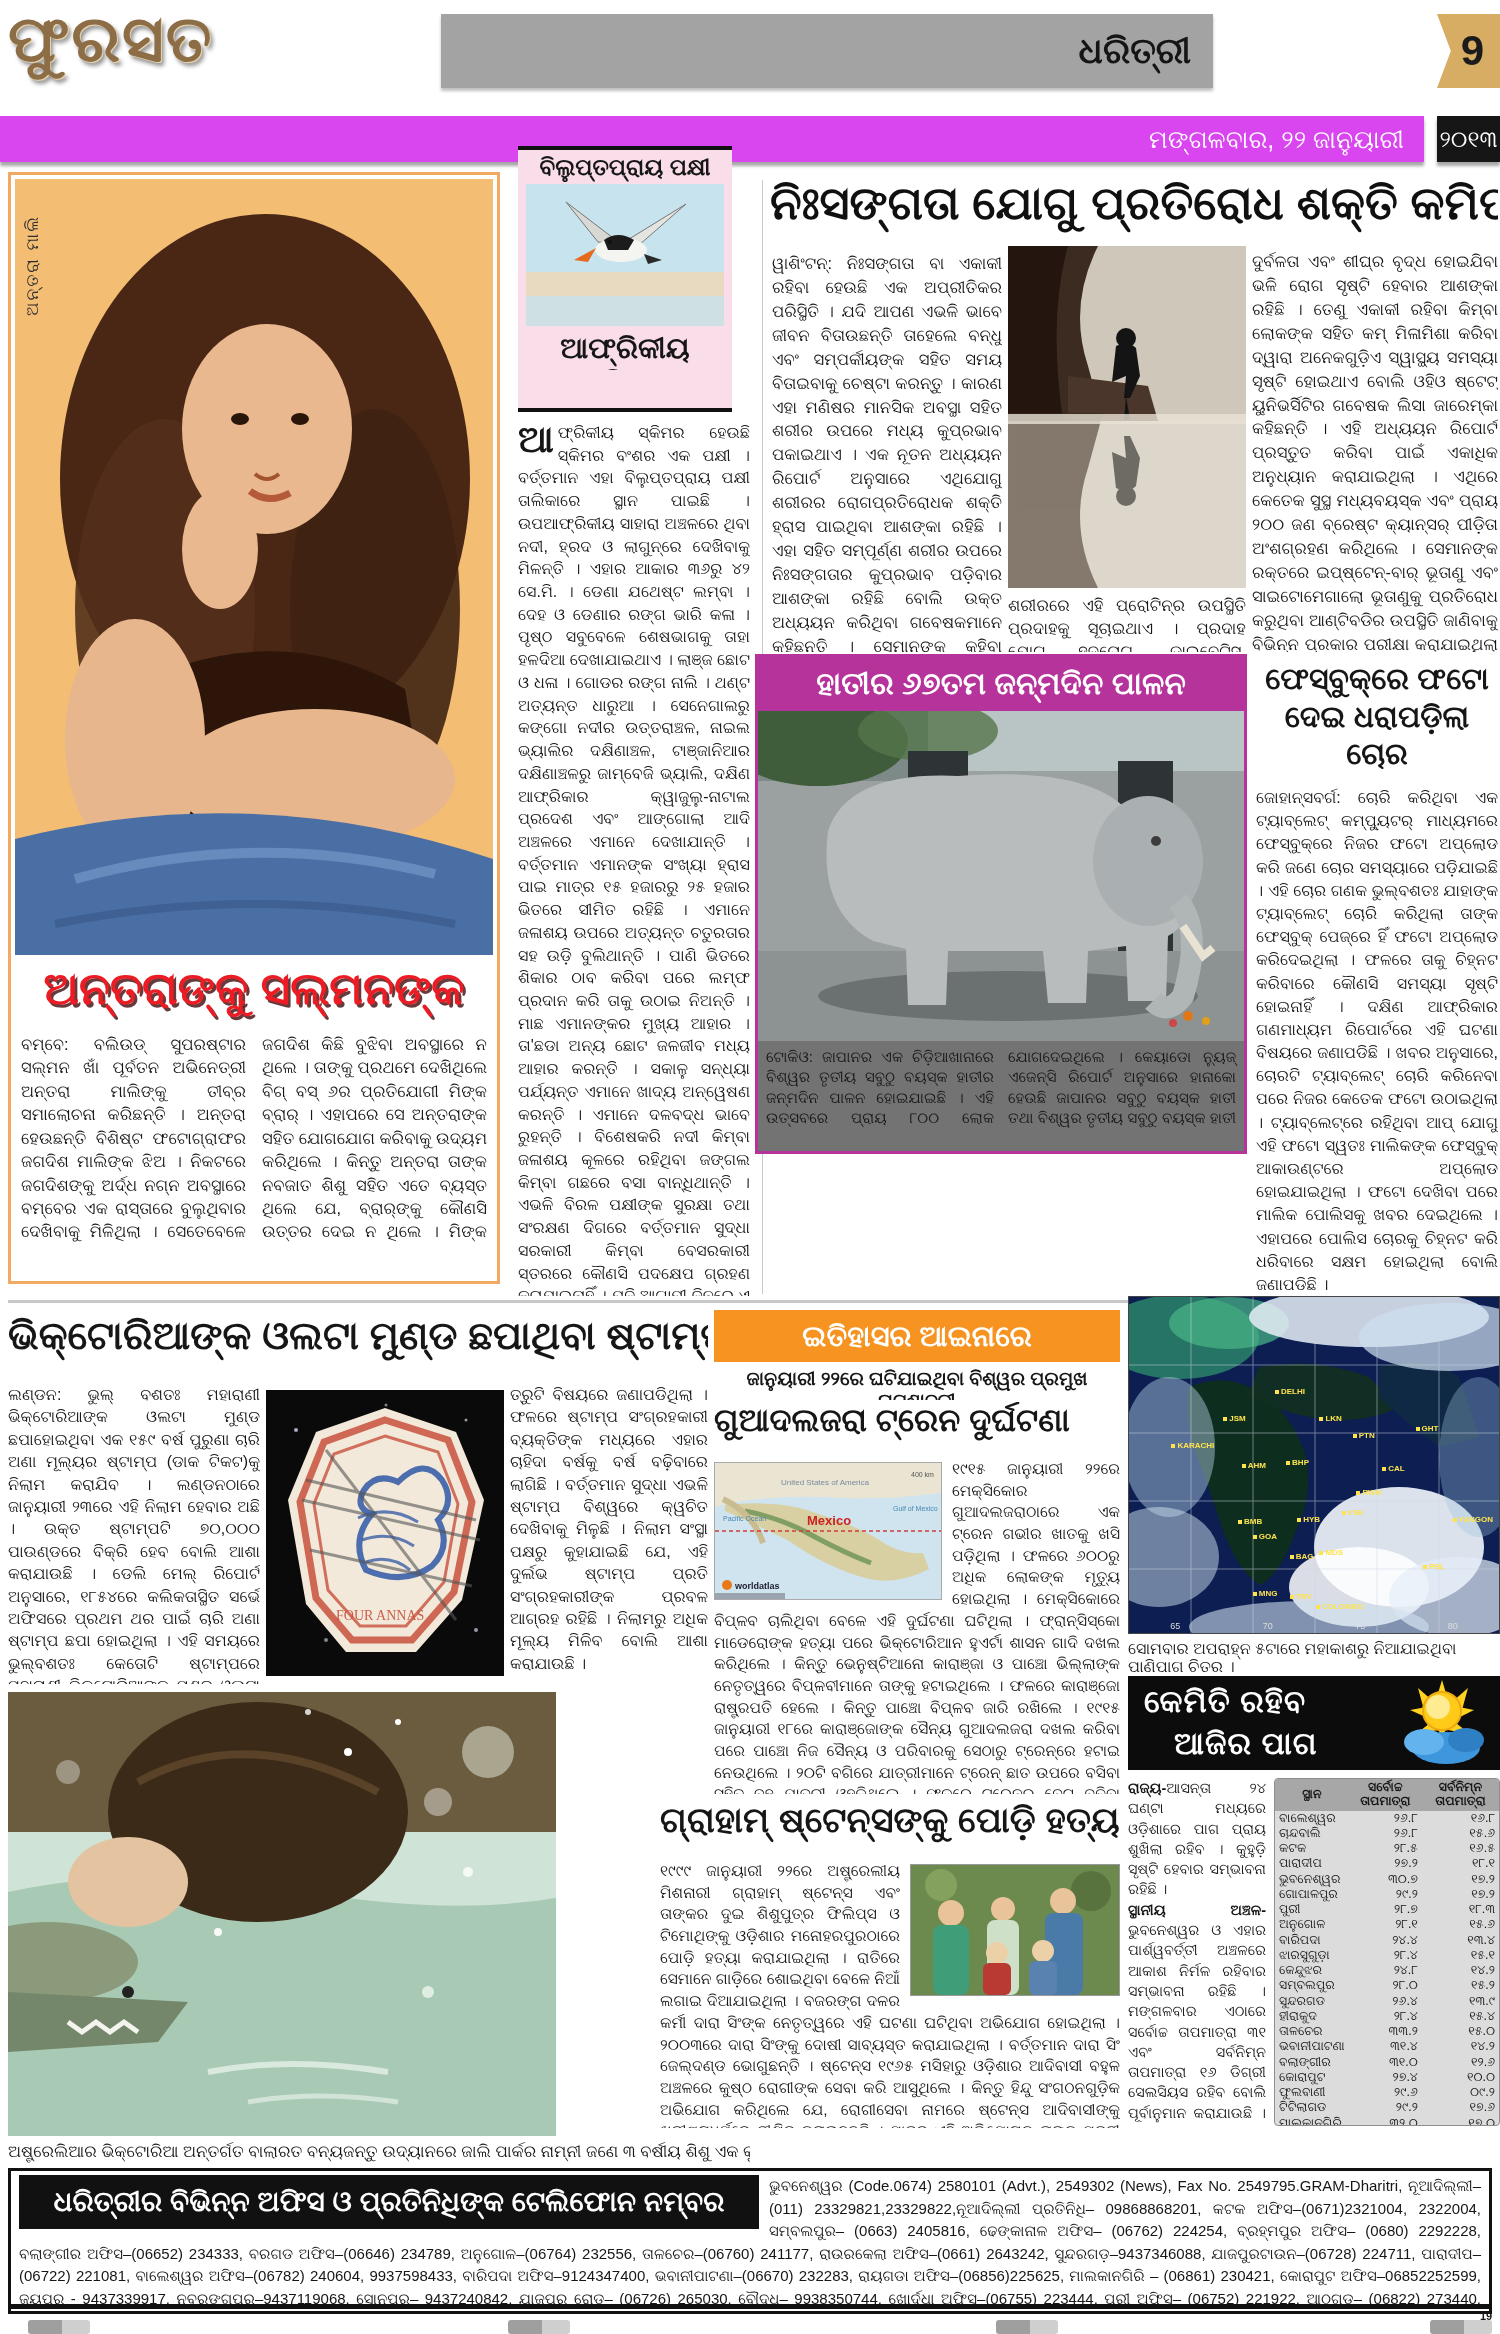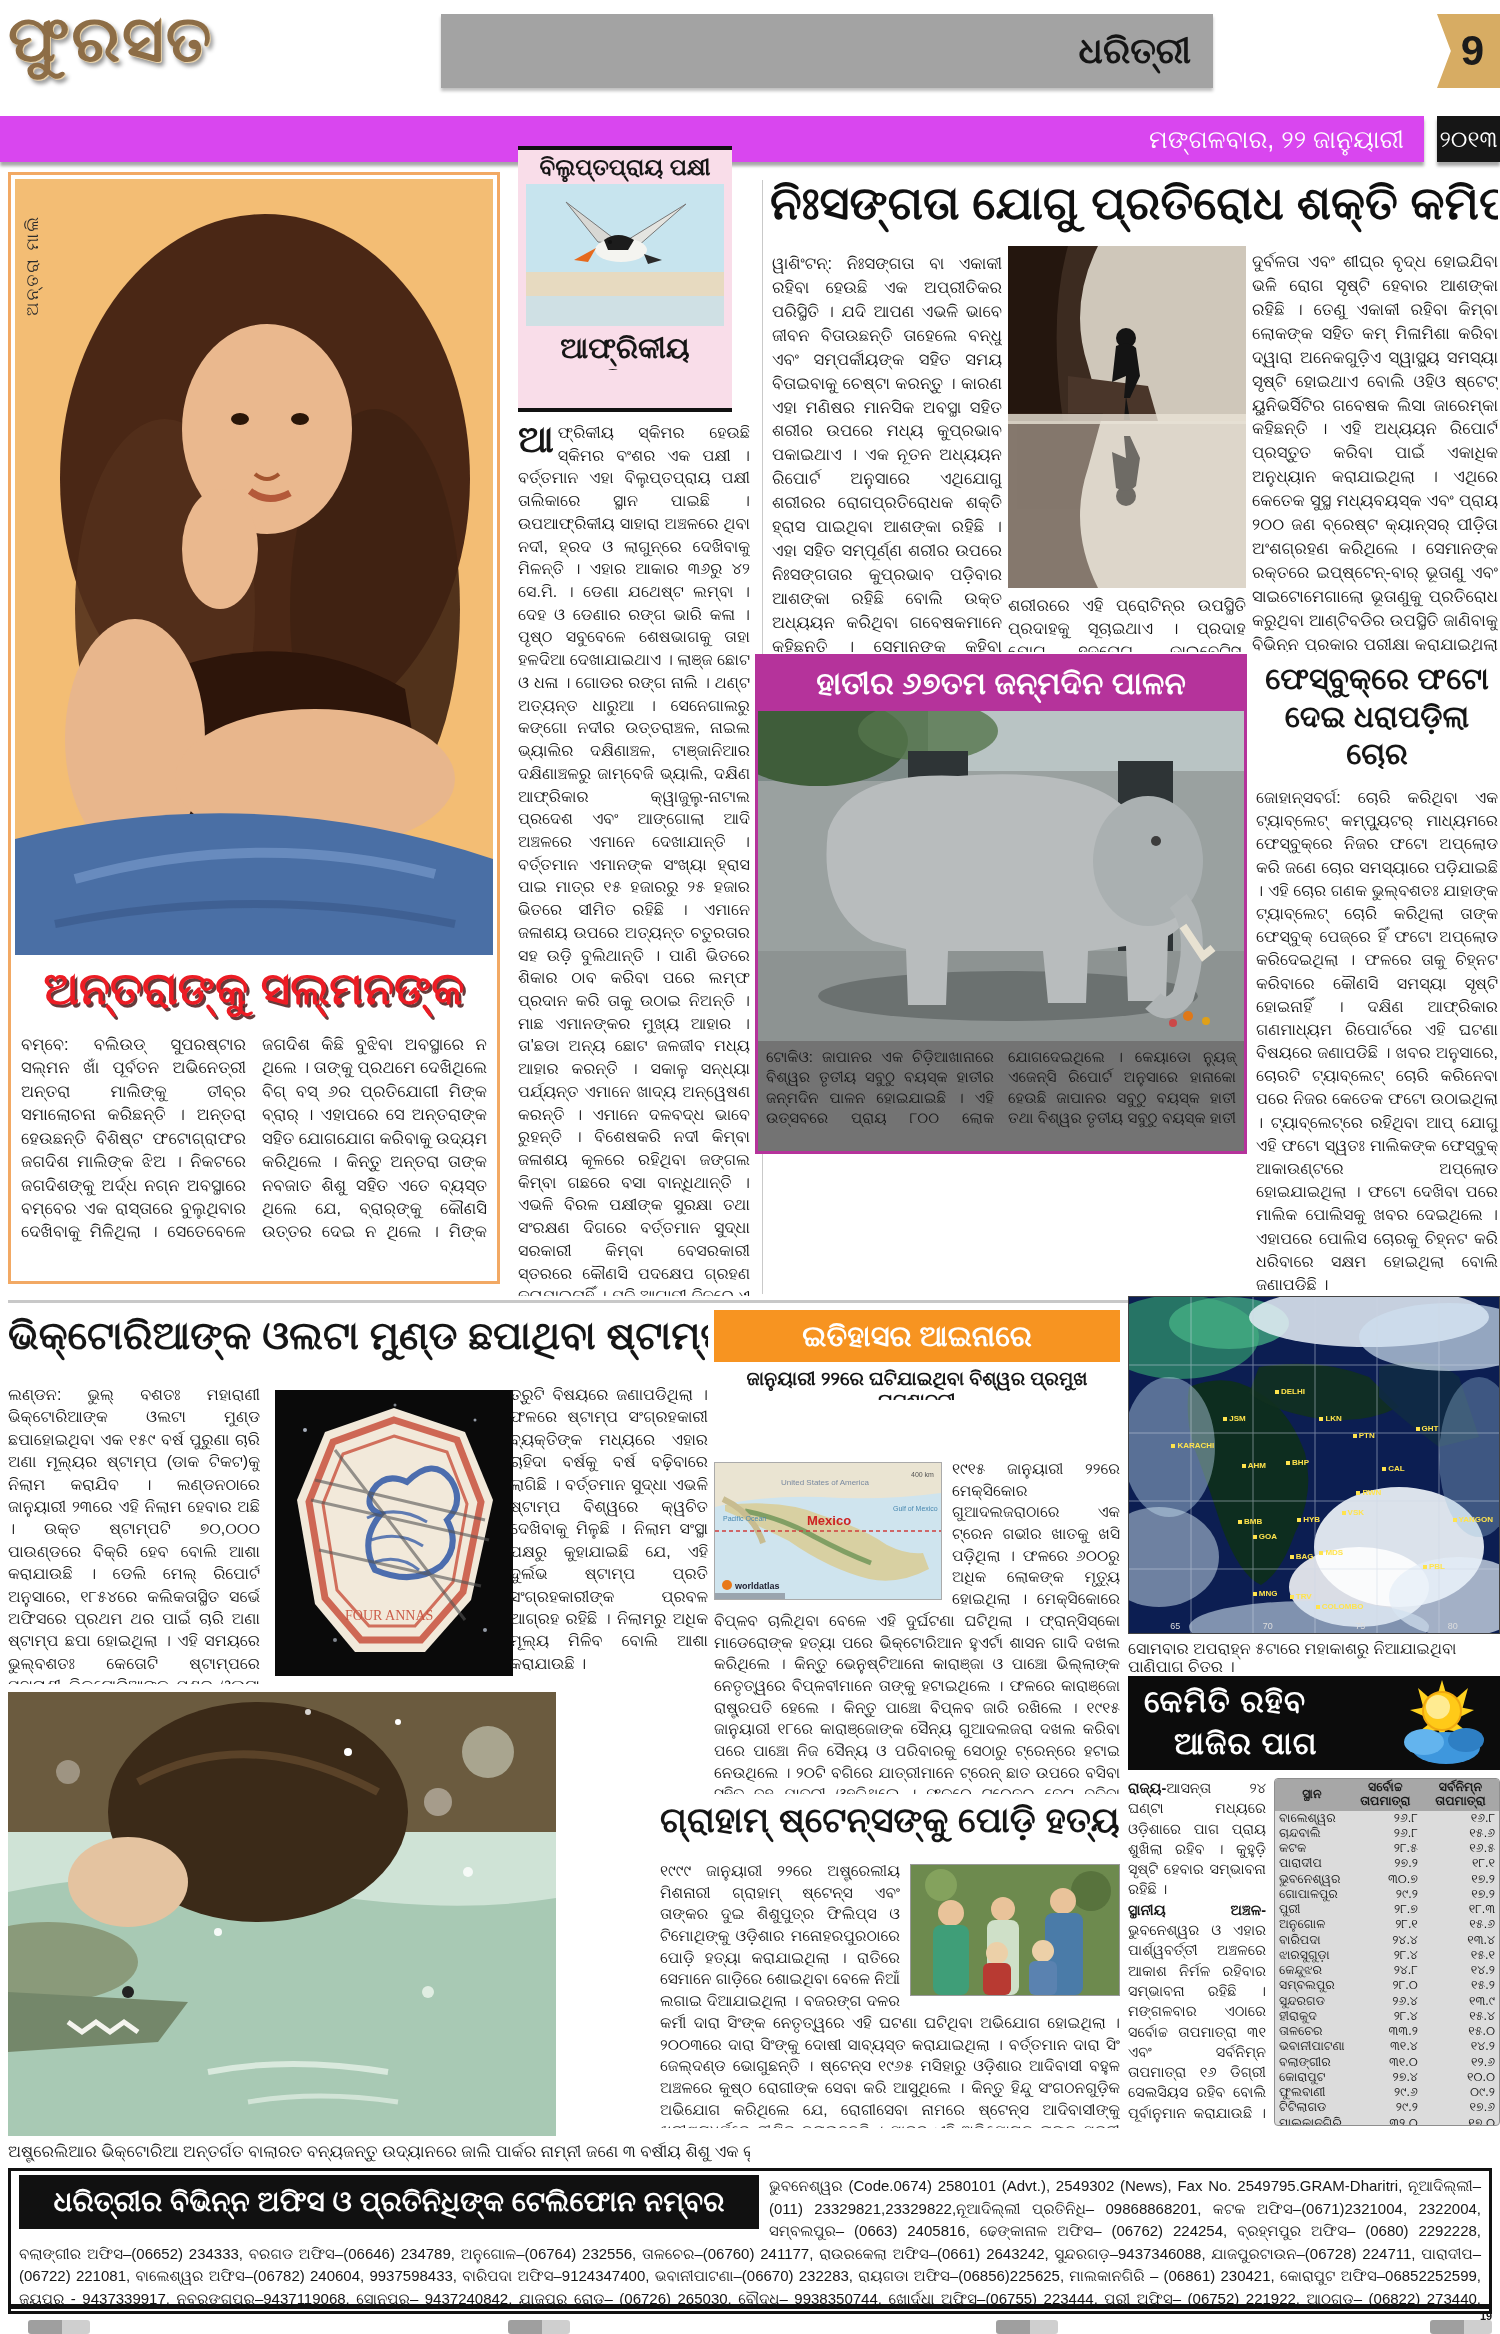--- a/index.html
+++ b/index.html
@@ -57,21 +57,21 @@
   .elephant-caption{padding:6px 8px;column-count:2;column-gap:14px;font-size:15px;line-height:1.35;height:108px;}
   
   .fb-headline{left:1256px;top:660px;width:242px;height:114px;font-size:30px;line-height:1.25;
                font-weight:bold;text-align:center;overflow:hidden;}
   .fb-body{left:1256px;top:786px;width:242px;height:512px;font-size:16px;line-height:1.45;}
   .hdiv{left:8px;top:1300px;width:1484px;height:3px;background:#c8c8c8;}
   
   .vic-headline{left:8px;top:1314px;width:700px;height:60px;font-size:39px;font-weight:bold;
                 overflow:hidden;white-space:nowrap;}
   .vic-col1{left:8px;top:1384px;width:252px;height:300px;font-size:16px;line-height:1.4;}
-  .stamp-img{left:266px;top:1390px;width:238px;height:286px;background:#bef264;overflow:hidden;margin-left:9px;}
+  .stamp-img{left:266px;top:1390px;width:238px;height:286px;background:#bef264;overflow:hidden;}
   .vic-col2{left:510px;top:1384px;width:198px;height:300px;font-size:16px;line-height:1.4;}
   
   .hist-box{left:714px;top:1310px;width:406px;height:52px;background:#f79421;color:#fff;
             font-size:29px;font-weight:bold;text-align:center;line-height:52px;overflow:hidden;}
   .hist-sub{left:714px;top:1368px;width:406px;height:32px;font-size:19px;font-weight:bold;
             text-align:center;overflow:hidden;}
   .train-headline{left:714px;top:1402px;width:406px;height:52px;font-size:32px;font-weight:bold;overflow:hidden;}
   .train-body{left:714px;top:1458px;width:406px;height:336px;font-size:15.5px;line-height:1.4;}
   .map-fig{float:left;width:228px;height:138px;margin:4px 10px 4px 0;border:1px solid #aaa;overflow:hidden;}
   
@@ -243,20 +243,21 @@
       <path d="M100 180 q-16 -30 6 -56 q-18 -6 -8 -24 q12 -18 34 -8 q26 -26 44 -2 q14 22 -4 40 q14 26 -6 46 q-28 20 -66 4 z" fill="none" stroke="#3a5fa8" stroke-width="6" opacity=".9"></path>
       <path d="M92 128 q30 -14 60 4 M96 150 q28 -10 52 6 M100 172 q24 -8 44 8" stroke="#3a5fa8" stroke-width="3" fill="none" opacity=".8"></path>
       <path d="M40 90 L210 130 M36 110 L214 150 M44 160 L206 196 M60 60 L190 230" stroke="#555" stroke-width="3" opacity=".6"></path>
       <text x="70" y="230" font-size="14" fill="#c8503c" opacity=".9" font-family="serif">FOUR ANNAS</text>
     </svg>
   </div>
   <div class="abs vic-col2 just">ତ୍ରୁଟି ବିଷୟରେ ଜଣାପଡିଥିଲା । ଫଳରେ ଷ୍ଟାମ୍ପ ସଂଗ୍ରହକାରୀ ବ୍ୟକ୍ତିଙ୍କ ମଧ୍ୟରେ ଏହାର ଚାହିଦା ବର୍ଷକୁ ବର୍ଷ ବଢ଼ିବାରେ ଲାଗିଛି । ବର୍ତ୍ତମାନ ସୁଦ୍ଧା ଏଭଳି ଷ୍ଟାମ୍ପ ବିଶ୍ୱରେ କ୍ୱଚିତ ଦେଖିବାକୁ ମିଳୁଛି । ନିଲାମ ସଂସ୍ଥା ପକ୍ଷରୁ କୁହାଯାଇଛି ଯେ, ଏହି ଦୁର୍ଲଭ ଷ୍ଟାମ୍ପ ପ୍ରତି ସଂଗ୍ରହକାରୀଙ୍କ ପ୍ରବଳ ଆଗ୍ରହ ରହିଛି । ନିଲାମରୁ ଅଧିକ ମୂଲ୍ୟ ମିଳିବ ବୋଲି ଆଶା କରାଯାଉଛି ।</div>
 
   <div class="abs hist-box">ଇତିହାସର ଆଇନାରେ</div>
   <div class="abs hist-sub">ଜାନୁୟାରୀ ୨୨ରେ ଘଟିଯାଇଥିବା ବିଶ୍ୱର ପ୍ରମୁଖ ଘଟଣାବଳୀ</div>
+  <div class="abs train-headline">ଗୁଆଦଲଜରା ଟ୍ରେନ ଦୁର୍ଘଟଣା</div>
   <div class="abs train-body just">
     <span class="map-fig">
       <svg width="226" height="136" viewBox="0 0 226 136">
         <rect width="226" height="136" fill="#cfe4ee"></rect>
         <path d="M0 0 h226 v30 q-60 8 -120 4 q-60 -2 -106 10 z" fill="#eae4d2"></path>
         <path d="M10 42 q60 -6 96 10 q40 12 66 30 q20 10 36 8 l6 16 q-30 16 -60 10 q-40 -10 -80 -38 q-40 -20 -64 -30 z" fill="#d8d0a2"></path>
         <path d="M30 48 q40 8 70 26 q30 16 56 26" stroke="#5d8a4a" stroke-width="5" fill="none" opacity=".7"></path>
         <path d="M8 36 q30 14 40 44" stroke="#c8bc90" stroke-width="6" fill="none"></path>
         <line x1="0" y1="68" x2="226" y2="68" stroke="#d03c3c" stroke-width="1.5" stroke-dasharray="4 3"></line>
         <text x="110" y="22" font-size="8" fill="#7a8aa0" text-anchor="middle">United States of America</text>

